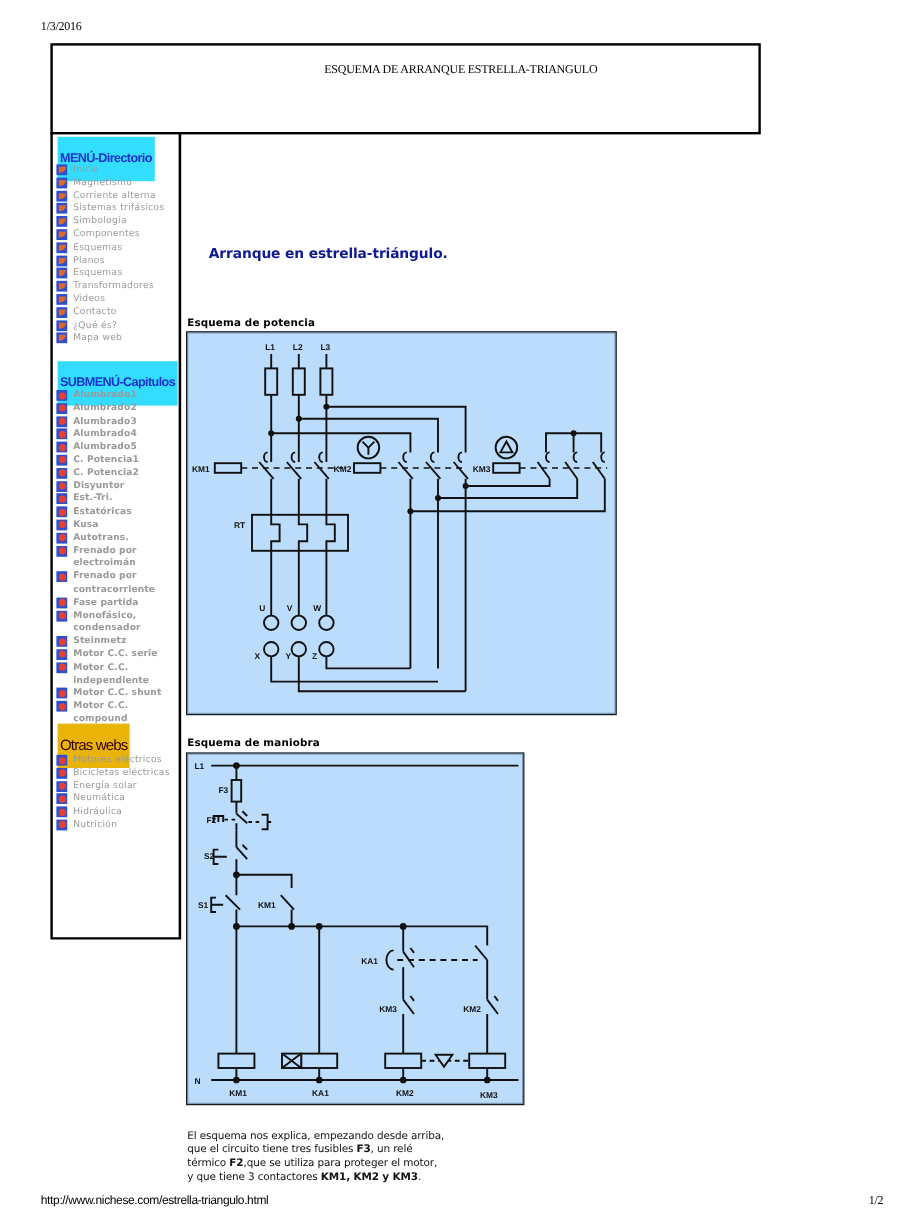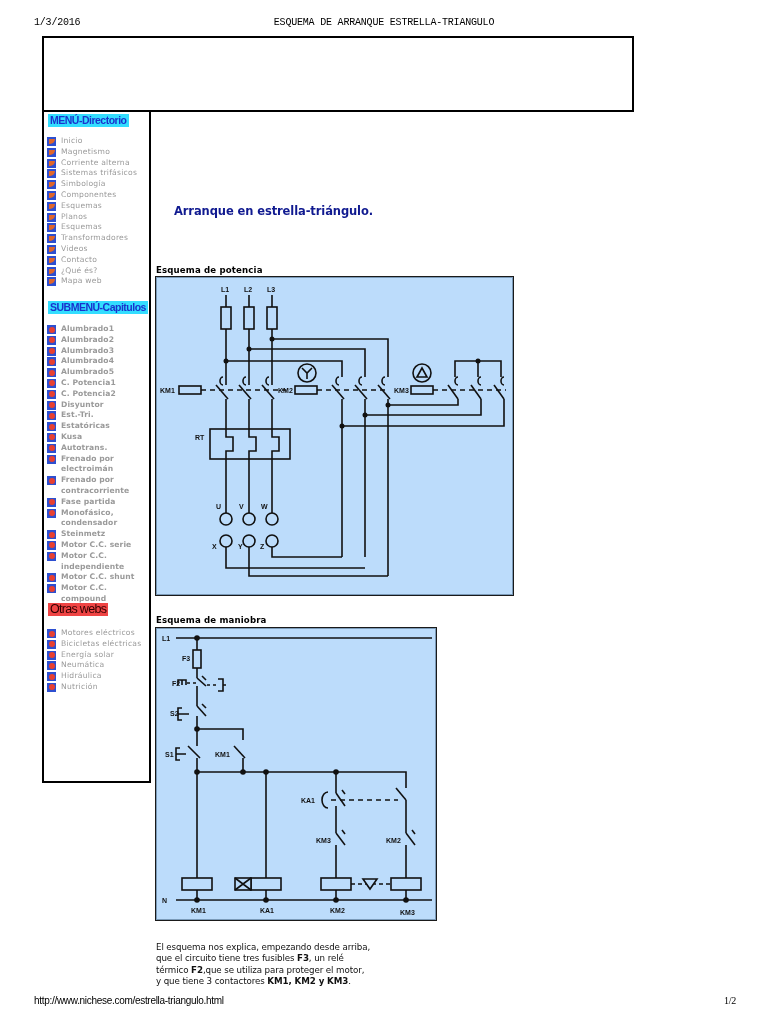--- a/index.html
+++ b/index.html
@@ -1,31 +1,31 @@
 <!DOCTYPE html>
 <html><head>
 <meta charset="utf-8">
 <style>
   html, body { margin:0; padding:0; background:#ffffff; }
   body { width:768px; height:1024px; position:relative; overflow:hidden;
          font-family:"DejaVu Sans", sans-serif; color:#000; }
-  .hdr { position:absolute; top:17px; font-family:Liberation Mono, monospace; font-size:10px; letter-spacing:-0.2px; }
+  .hdr { position:absolute; top:17px; font-family:Liberation Serif, serif; font-size:10px; letter-spacing:-0.2px; }
   .hdr-date { left:34px; }
-  .hdr-title { left:0; width:768px; text-align:center; }
+  .hdr-title { left:0; width:768px; text-align:center;margin-top:36px; }
   .ftr { position:absolute; top:995px; font-family:"Liberation Sans", sans-serif; font-size:10px; letter-spacing:-0.3px; }
   .ftr-url { left:34px; }
   .ftr-page { left:724px;font-family:Liberation Serif, serif; }
 
   .banner { position:absolute; left:42px; top:36px; width:588px; height:72px; border:2px solid #000; }
   .sidebar { position:absolute; left:42px; top:110px; width:105px; height:670px; border:2px solid #000; border-top:1px solid #000; }
   .content-divider { position:absolute; left:149px; top:110px; width:1px; height:672px; background:#000; }
 
-  .menu-head { position:absolute; left:4px; font-family:"Liberation Sans", sans-serif; font-weight:bold; font-size:10.5px; letter-spacing:-0.5px; padding:0 2px; line-height:13px; }
+  .menu-head { position:absolute; left:4px; font-family:"Liberation Sans", sans-serif; font-weight:bold; font-size:10.5px; letter-spacing:-0.5px; padding:12px 2px; line-height:13px; }
   .menu-head.cyan { background:#33ddff; color:#1a33cc; }
-  .menu-head.red { background:#ef4444; color:#330000; font-size:12.5px; font-weight:normal; letter-spacing:-0.7px; }
+  .menu-head.red { background:#eab308; color:#330000; font-size:12.5px; font-weight:normal; letter-spacing:-0.7px; }
 
   .menu-list { position:absolute; left:3px; width:102px; }
   .menu-item { display:flex; align-items:flex-start; font-size:7.6px; color:#9a9a9a; line-height:10.8px; letter-spacing:0.25px; cursor:pointer; }
   .menu-item.bold { font-weight:bold; letter-spacing:0.1px; }
   .menu-item .lbl { margin-left:5px; }
   .ico { width:9px; height:9px; flex:0 0 9px; margin-top:1px; background:#2d4fd0; position:relative; }
   .ico.orange::after { content:""; position:absolute; left:2px; top:2px; width:6px; height:5px; background:#e0662a; border-radius:0 0 5px 0; }
   .ico.red::after { content:""; position:absolute; left:1.5px; top:1.5px; width:6px; height:6px; background:#e84030; border-radius:50%; }
 
   .main-title { position:absolute; left:174px; top:204px; font-family:"DejaVu Sans", sans-serif; font-weight:bold; font-size:11.5px; color:#101a90; letter-spacing:-0.1px; }

